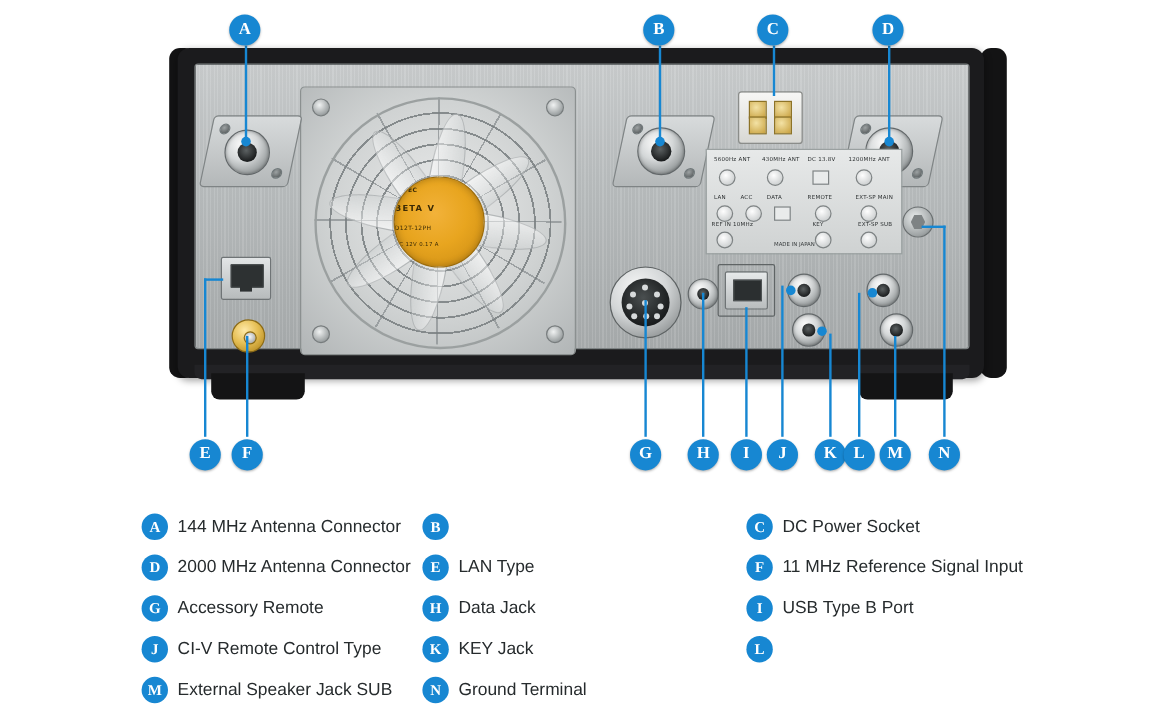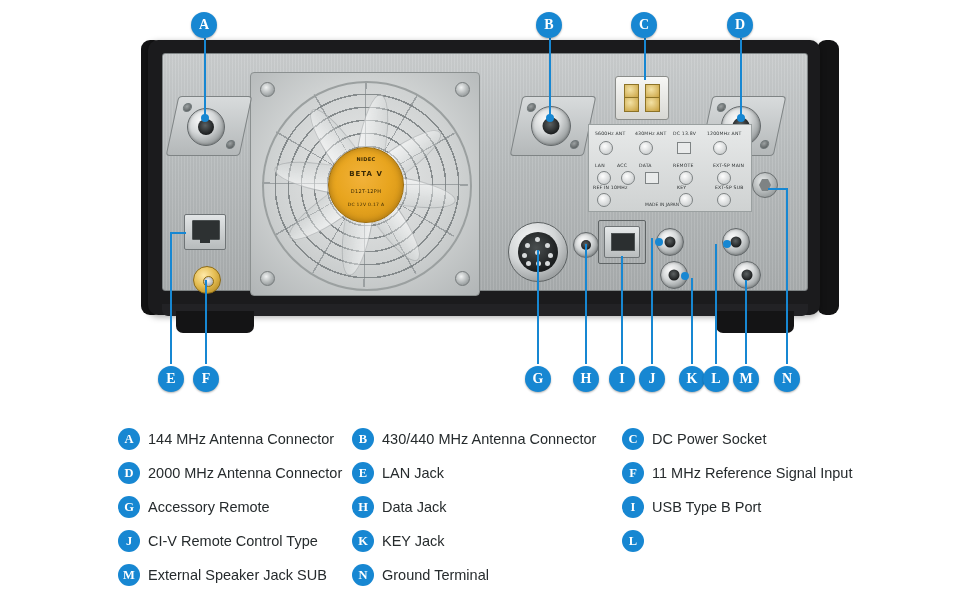--- a/index.html
+++ b/index.html
@@ -93,21 +93,21 @@
   }
   .fan-hub {
     position:absolute; left:50%; top:50%; width:74px; height:74px; margin:-37px 0 0 -37px;
     border-radius:50%;
     background: radial-gradient(circle at 45% 40%, #f2b23a 0%, #e8a51f 45%, #c98a12 100%);
     border:1px solid #9c6c0c;
     box-shadow: inset 0 0 6px rgba(0,0,0,0.25);
     overflow:hidden;
   }
   .fan-hub .lbl {
-    position:absolute; left:0; right:0; text-align:center; color:#3a2a05;
+    position:absolute; left:0; right:0; text-align:left; color:#3a2a05;
     font-size:5px; letter-spacing:.3px; font-family:"DejaVu Sans", sans-serif;
   }
   .fan-hub .l1{ top:8px; font-weight:bold; }
   .fan-hub .l2{ top:22px; font-weight:bold; font-size:7px; letter-spacing:1px;}
   .fan-hub .l3{ top:40px; }
   .fan-hub .l4{ top:54px; font-size:4.5px; }
   .fan-screw {
     position:absolute; width:13px; height:13px; border-radius:50%;
     background: radial-gradient(circle at 40% 35%, #f0f2f2, #9ea3a4 70%, #6f7475);
     border:1px solid #777c7d;
@@ -532,36 +532,35 @@
 
 <div id="legend">
 
   <div class="legend-row" style="top:16px;">
     <div class="legend-cell c1">
       <span class="legend-badge">A</span>
       <span class="legend-text">144 MHz Antenna Connector</span>
     </div>
     <div class="legend-cell c2">
       <span class="legend-badge">B</span>
-      <span class="legend-text">430/440 MHz Antenna Connector</span>
     </div>
     <div class="legend-cell c3">
       <span class="legend-badge">C</span>
       <span class="legend-text">DC Power Socket</span>
     </div>
   </div>
 
   <div class="legend-row" style="top:50px;">
     <div class="legend-cell c1">
       <span class="legend-badge">D</span>
       <span class="legend-text">2000 MHz Antenna Connector</span>
     </div>
     <div class="legend-cell c2">
       <span class="legend-badge">E</span>
-      <span class="legend-text">LAN Jack</span>
+      <span class="legend-text">LAN Type</span>
     </div>
     <div class="legend-cell c3">
       <span class="legend-badge">F</span>
       <span class="legend-text">11 MHz Reference Signal Input</span>
     </div>
   </div>
 
   <div class="legend-row" style="top:84px;">
     <div class="legend-cell c1">
       <span class="legend-badge">G</span>

